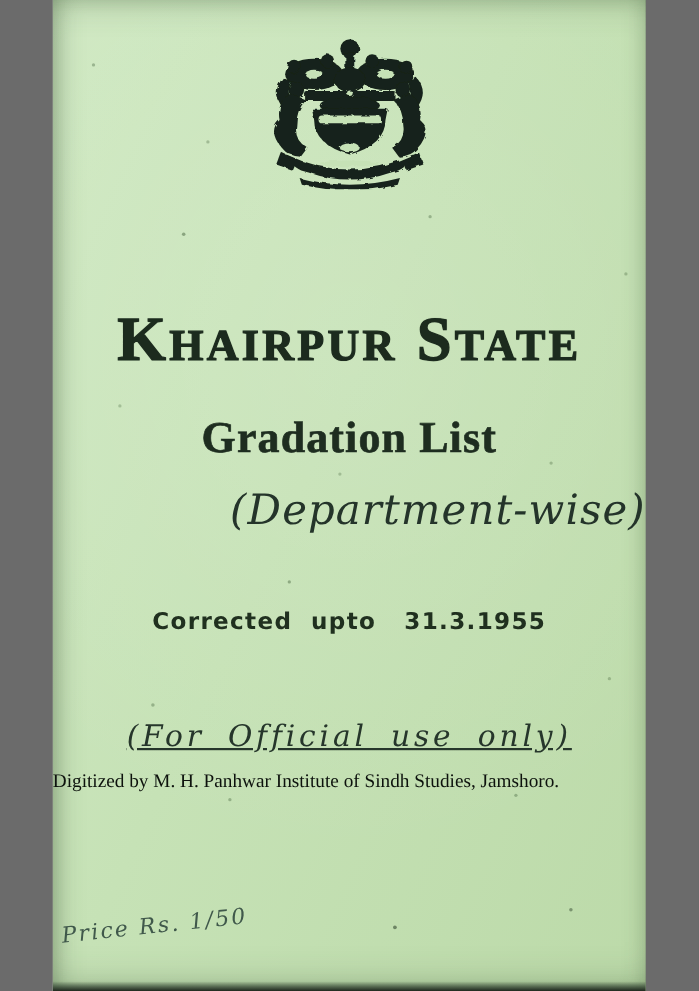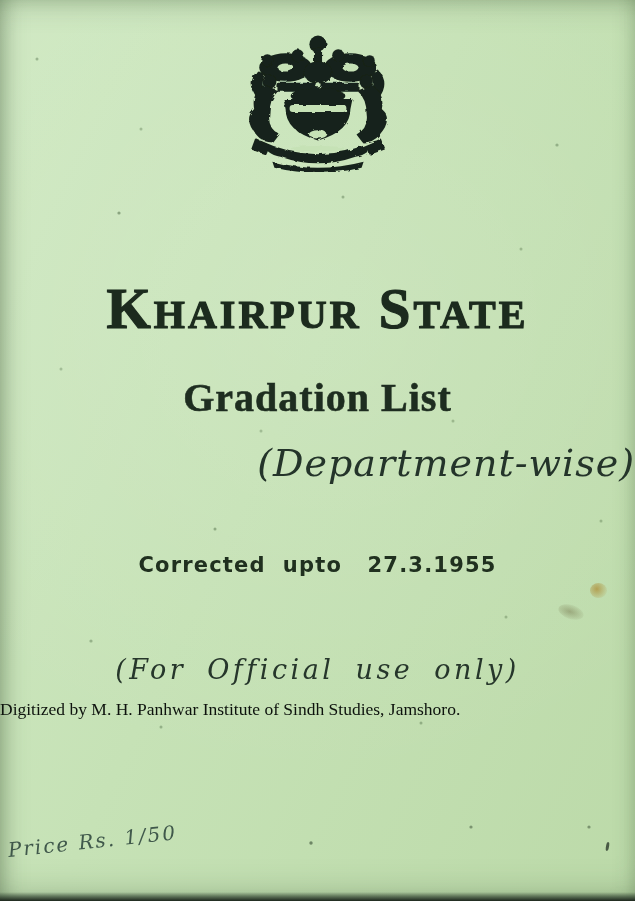--- a/index.html
+++ b/index.html
@@ -1,18 +1,18 @@
 <!DOCTYPE html>
 <html><head>
 <meta charset="utf-8">
 <style>
   html, body { margin: 0; padding: 0; background: #6b6b6b; }
   .page {
     position: relative;
-    width: 635px;
+    width: 539px;
     height: 901px;
     margin: 0 auto;
     overflow: hidden;
     background:
       radial-gradient(130% 85% at 50% 35%, rgba(255,255,255,0.10), rgba(255,255,255,0) 62%),
       linear-gradient(115deg, #d0e9c3 0%, #c6e2b6 45%, #bcdaa9 100%);
     box-shadow:
       inset 16px 0 26px -16px rgba(60,85,55,0.55),
       inset -12px 0 22px -14px rgba(60,85,55,0.35),
       inset 0 24px 30px -22px rgba(70,95,60,0.30),
@@ -82,20 +82,21 @@
   .official-note {
     position: absolute;
     top: 654px; left: 0; right: 0;
     text-align: center;
     font-family: "DejaVu Serif", serif;
     font-style: italic;
     font-size: 27px;
     letter-spacing: 3.5px;
     word-spacing: 9px;
     color: #26362b;
+    text-decoration: underline;
   }
 
   .digitized-line {
     position: absolute;
     top: 699px; left: 0; right: 0;
     font-family: "Liberation Serif", serif;
     font-weight: 400;
     font-size: 17.5px;
     color: #0d120d;
   }
@@ -214,21 +215,21 @@
       </g>
     </svg>
   </div>
 
   <h1 class="title">Khairpur State</h1>
 
   <div class="subtitle">Gradation List</div>
 
   <div class="dept-note">(Department-wise)</div>
 
-  <div class="corrected-line">Corrected  upto   27.3.1955</div>
+  <div class="corrected-line">Corrected  upto   31.3.1955</div>
 
   <div class="official-note">(For Official use only)</div>
 
   <div class="digitized-line">Digitized by M. H. Panhwar Institute of Sindh Studies, Jamshoro.</div>
 
   <div class="price-note">Price Rs. 1/50</div>
 
   <div class="stain stain-1"></div>
   <div class="stain stain-2"></div>
   <div class="mark-comma"></div>

